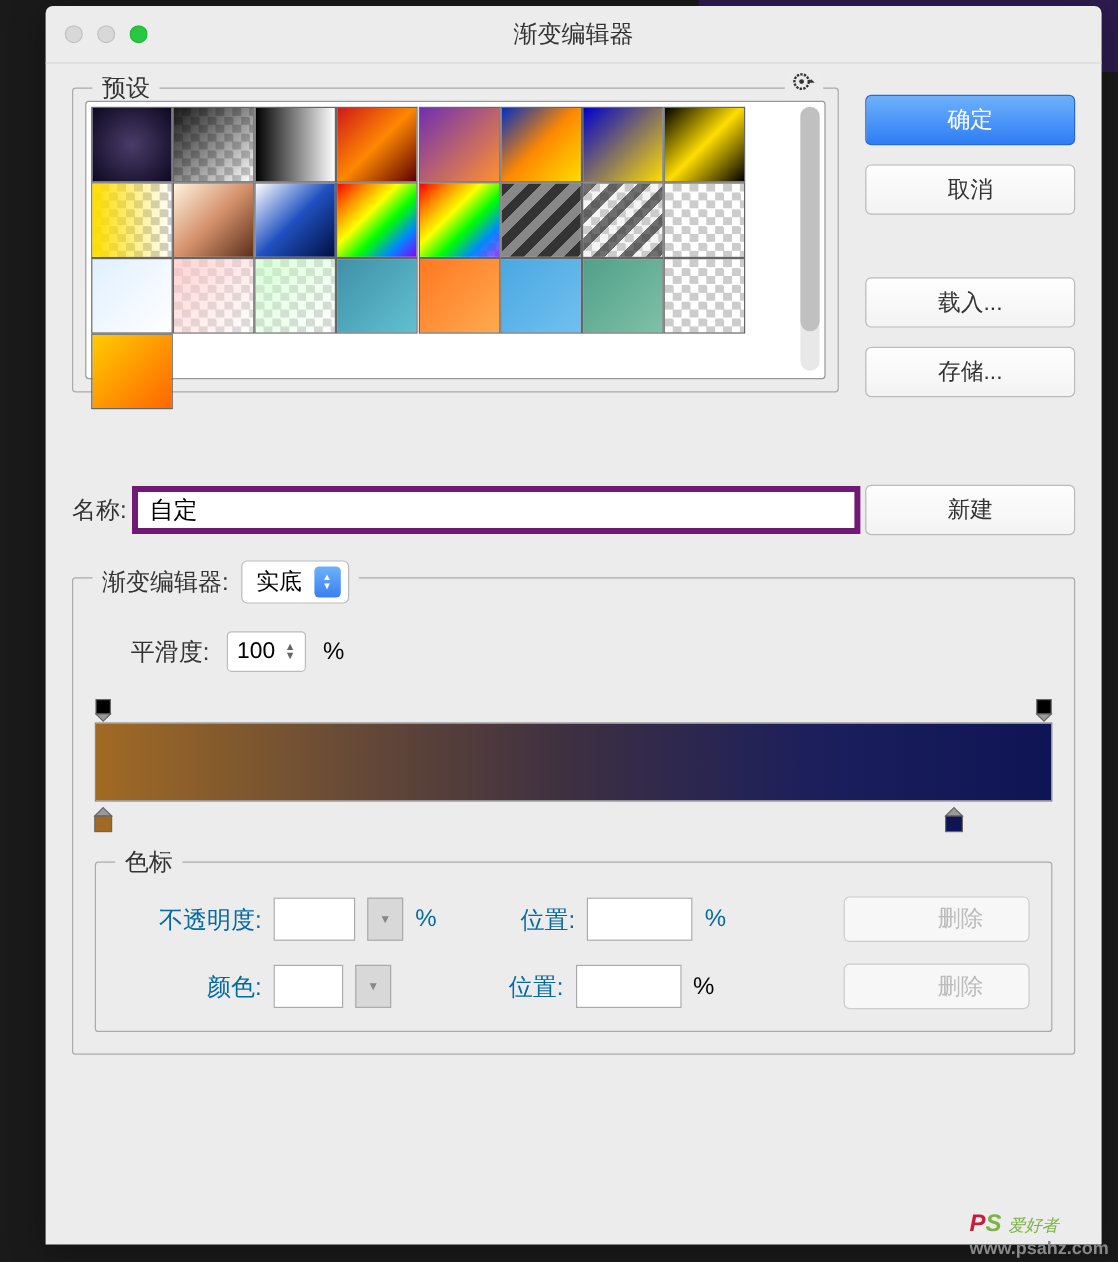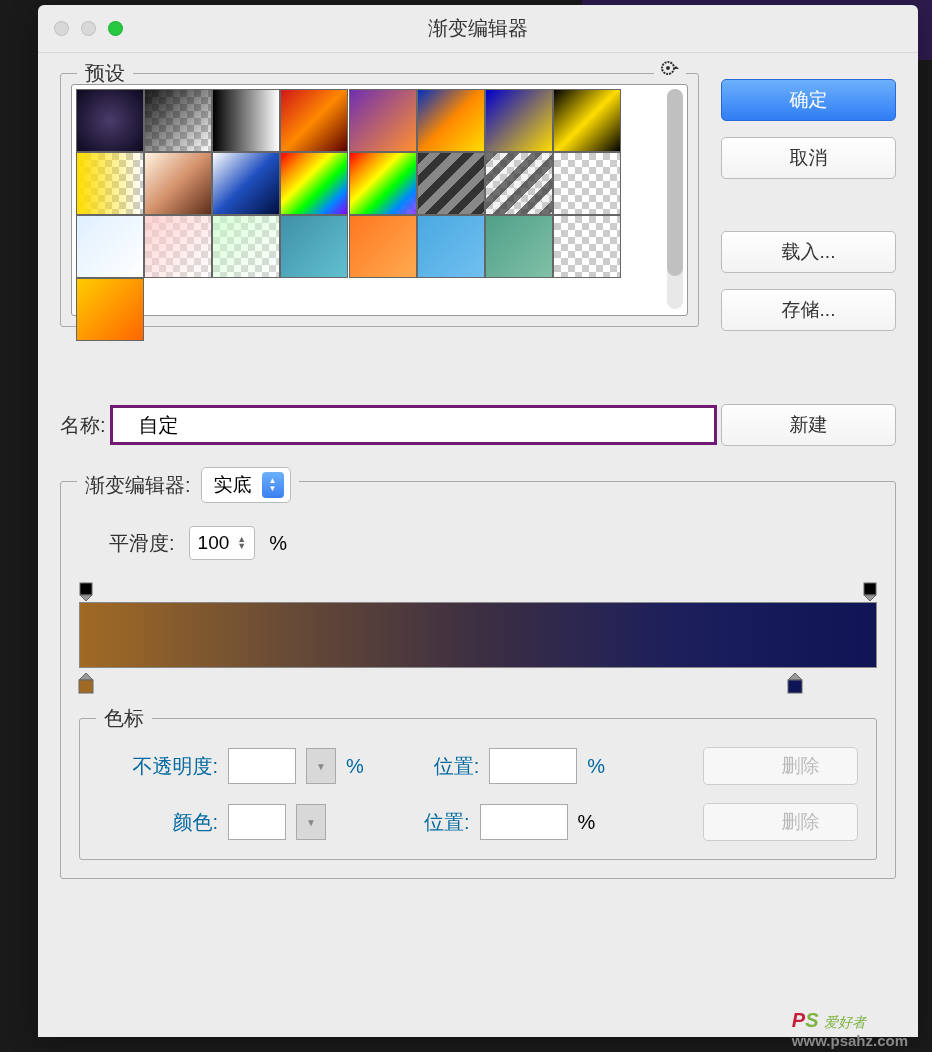--- a/index.html
+++ b/index.html
@@ -22,21 +22,21 @@
 .fieldset-legend { position: absolute; top: -14px; left: 16px; background: #ececec; padding: 0 8px; font-size: 20px; color: #333; }
 .gear-icon { position: absolute; top: -14px; right: 12px; background: #ececec; padding: 0 6px; font-size: 18px; cursor: pointer; }
 .presets-box { background: #fff; border: 1px solid #999; border-radius: 3px; height: 232px; position: relative; padding: 4px; }
 .presets-grid { display: grid; grid-template-columns: repeat(8, 1fr); grid-auto-rows: 63px; gap: 0; width: 545px; }
 .swatch { border: 1px solid #666; width: 68px; height: 63px; }
 .scrollbar { position: absolute; right: 4px; top: 4px; bottom: 6px; width: 16px; background: #e8e8e8; border-radius: 8px; }
 .scroll-thumb { background: #c0c0c0; border-radius: 8px; width: 100%; height: 85%; }
 .row { display: flex; align-items: center; gap: 14px; margin-bottom: 18px; }
 .label { font-size: 20px; color: #333; }
 .label-disabled { color: #0369a1; }
-.text-input { height: 40px; border: 3px solid #701a75; background: #fff; font-size: 20px; padding: 0 26px; flex: 1; }
+.text-input { height: 40px; border: 5px solid #701a75; background: #fff; font-size: 20px; padding: 0 10px; flex: 1; }
 .name-row { display: flex; align-items: center; gap: 4px; margin-top: 35px; margin-bottom: 35px; }
 .name-input { flex: 1; }
 .btn-new { width: 175px; }
 .gradient-type-box { border: 1px solid #aaa; border-radius: 3px; padding: 24px 18px 18px 18px; position: relative; }
 .select { display: inline-flex; align-items: center; border: 1px solid #bbb; border-radius: 5px; background: #fff; height: 36px; font-size: 19px; padding: 0 6px 0 12px; cursor: pointer; }
 .select-arrows { background: linear-gradient(#6db1fb,#3a7ff0); color: white; border-radius: 4px; width: 22px; height: 26px; display: flex; flex-direction: column; align-items: center; justify-content: center; margin-left: 10px; font-size: 8px; line-height: 8px; }
 .spinner { display: inline-flex; align-items: center; border: 1px solid #bbb; border-radius: 4px; background: #fff; height: 34px; padding: 0 8px; gap: 8px; font-size: 19px; cursor: pointer; }
 .spinner-arrow { display: flex; flex-direction: column; font-size: 9px; line-height: 7px; color: #666; }
 .gradient-editor { margin-top: 20px; position: relative; padding: 22px 0 30px 0; }
 .gradient-bar { height: 66px; width: 100%; background: linear-gradient(90deg, #a16a24, #6a4c35, #3d2f42, #1c1f5c, #0e1455); border: 1px solid #888; }
@@ -44,21 +44,21 @@
 .stop-top svg, .stop-bottom svg { display: block; }
 .stop-bottom { position: absolute; bottom: 5px; width: 20px; height: 22px; }
 .colorstop-fieldset { border: 1px solid #aaa; border-radius: 3px; padding: 28px 18px 18px 18px; position: relative; margin-top: 20px; }
 .cs-row { display: flex; align-items: center; gap: 10px; margin-bottom: 18px; }
 .cs-label { width: 120px; text-align: right; font-size: 20px; }
 .small-input { width: 68px; height: 36px; border: 1px solid #aaa; background: #fff; }
 .dropdown-btn { width: 30px; height: 36px; background: #d8d8d8; border: 1px solid #aaa; display: flex; align-items: center; justify-content: center; font-size: 10px; color: #888; }
 .percent { font-size: 20px; }
 .btn-delete { width: 155px; height: 38px; border: 1px solid #ccc; border-radius: 5px; background: #f7f7f7; font-size: 19px; color: #bbb; margin-left: auto; padding-left: 40px; }
 .color-box { width: 58px; height: 36px; border: 1px solid #aaa; background: #fff; }
-.watermark { position: absolute; bottom: 3px; right: 24px; font-size: 20px; font-style: italic; font-weight: bold; }
+.watermark { position: absolute; bottom: 3px; right: 8px; font-size: 20px; font-style: italic; font-weight: bold; }
 .watermark .p { color: #c41e3a; }
 .watermark .s { color: #7cb342; }
 .watermark .txt { font-size: 14px; color: #7cb342; font-weight: normal; }
 .watermark .url { font-size: 15px; color: #888; display: block; text-align: right; font-style: normal; font-weight: bold; }
 .gap-large { height: 20px; }
 
 .sw1 { background: radial-gradient(circle, #4a3c6a, #0d0820); }
 .sw2 { background: repeating-conic-gradient(#ccc 0 25%, #fff 0 50%) 0 0/14px 14px; position: relative; }
 .sw2::after { content:''; position:absolute; inset:0; background: linear-gradient(135deg, rgba(0,0,0,0.9), rgba(0,0,0,0)); }
 .sw3 { background: linear-gradient(90deg, #000, #fff); }

